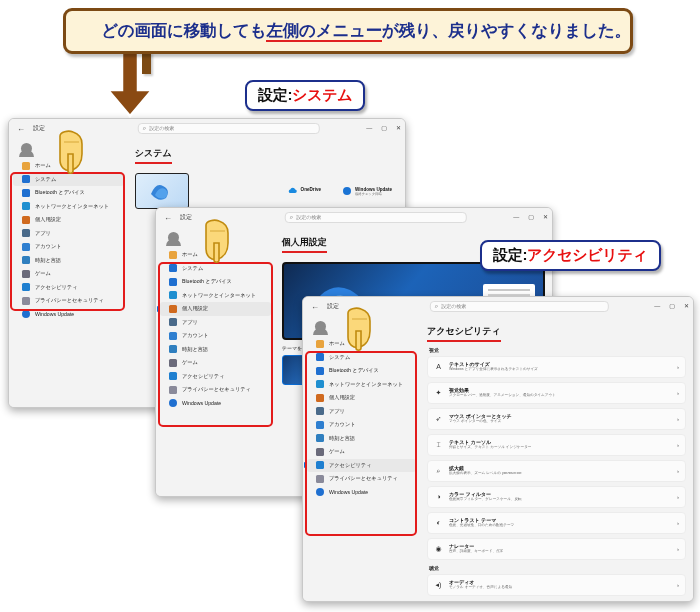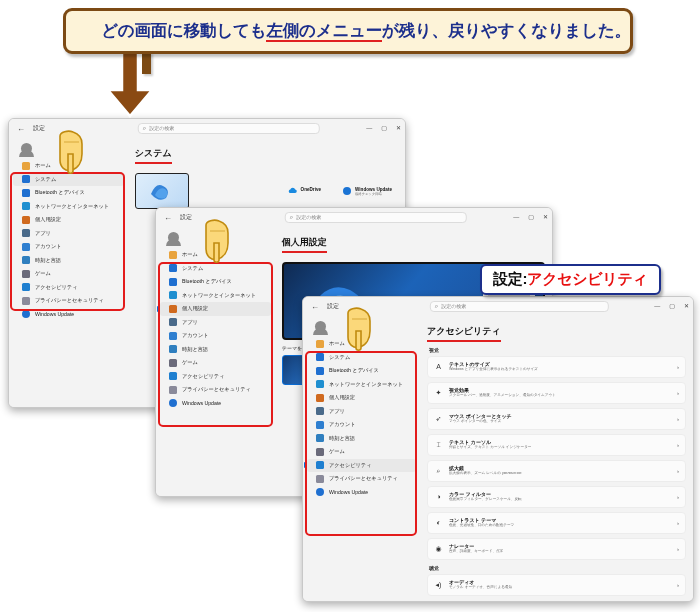--- a/index.html
+++ b/index.html
@@ -528,17 +528,20 @@
     </svg>
   </div>
 
   <div id="callout-post"></div>
   <div id="callout">
     <div class="txt">
       <span>どの画面に移動しても</span><span class="u">左側のメニュー</span><span>が残り、戻りやすくなりました。</span>
     </div>
   </div>
 
-  <div class="pill" style="left:480px; top:264px;border-radius:6px;">
+  <div class="pill" style="left:245px; top:80px;">
+    <span class="k">設定:</span><span class="v">システム</span>
+  </div>
+  <div class="pill" style="left:480px; top:240px;">
     <span class="k">設定:</span><span class="v">アクセシビリティ</span>
   </div>
 
 </div>
 
 </body></html>

